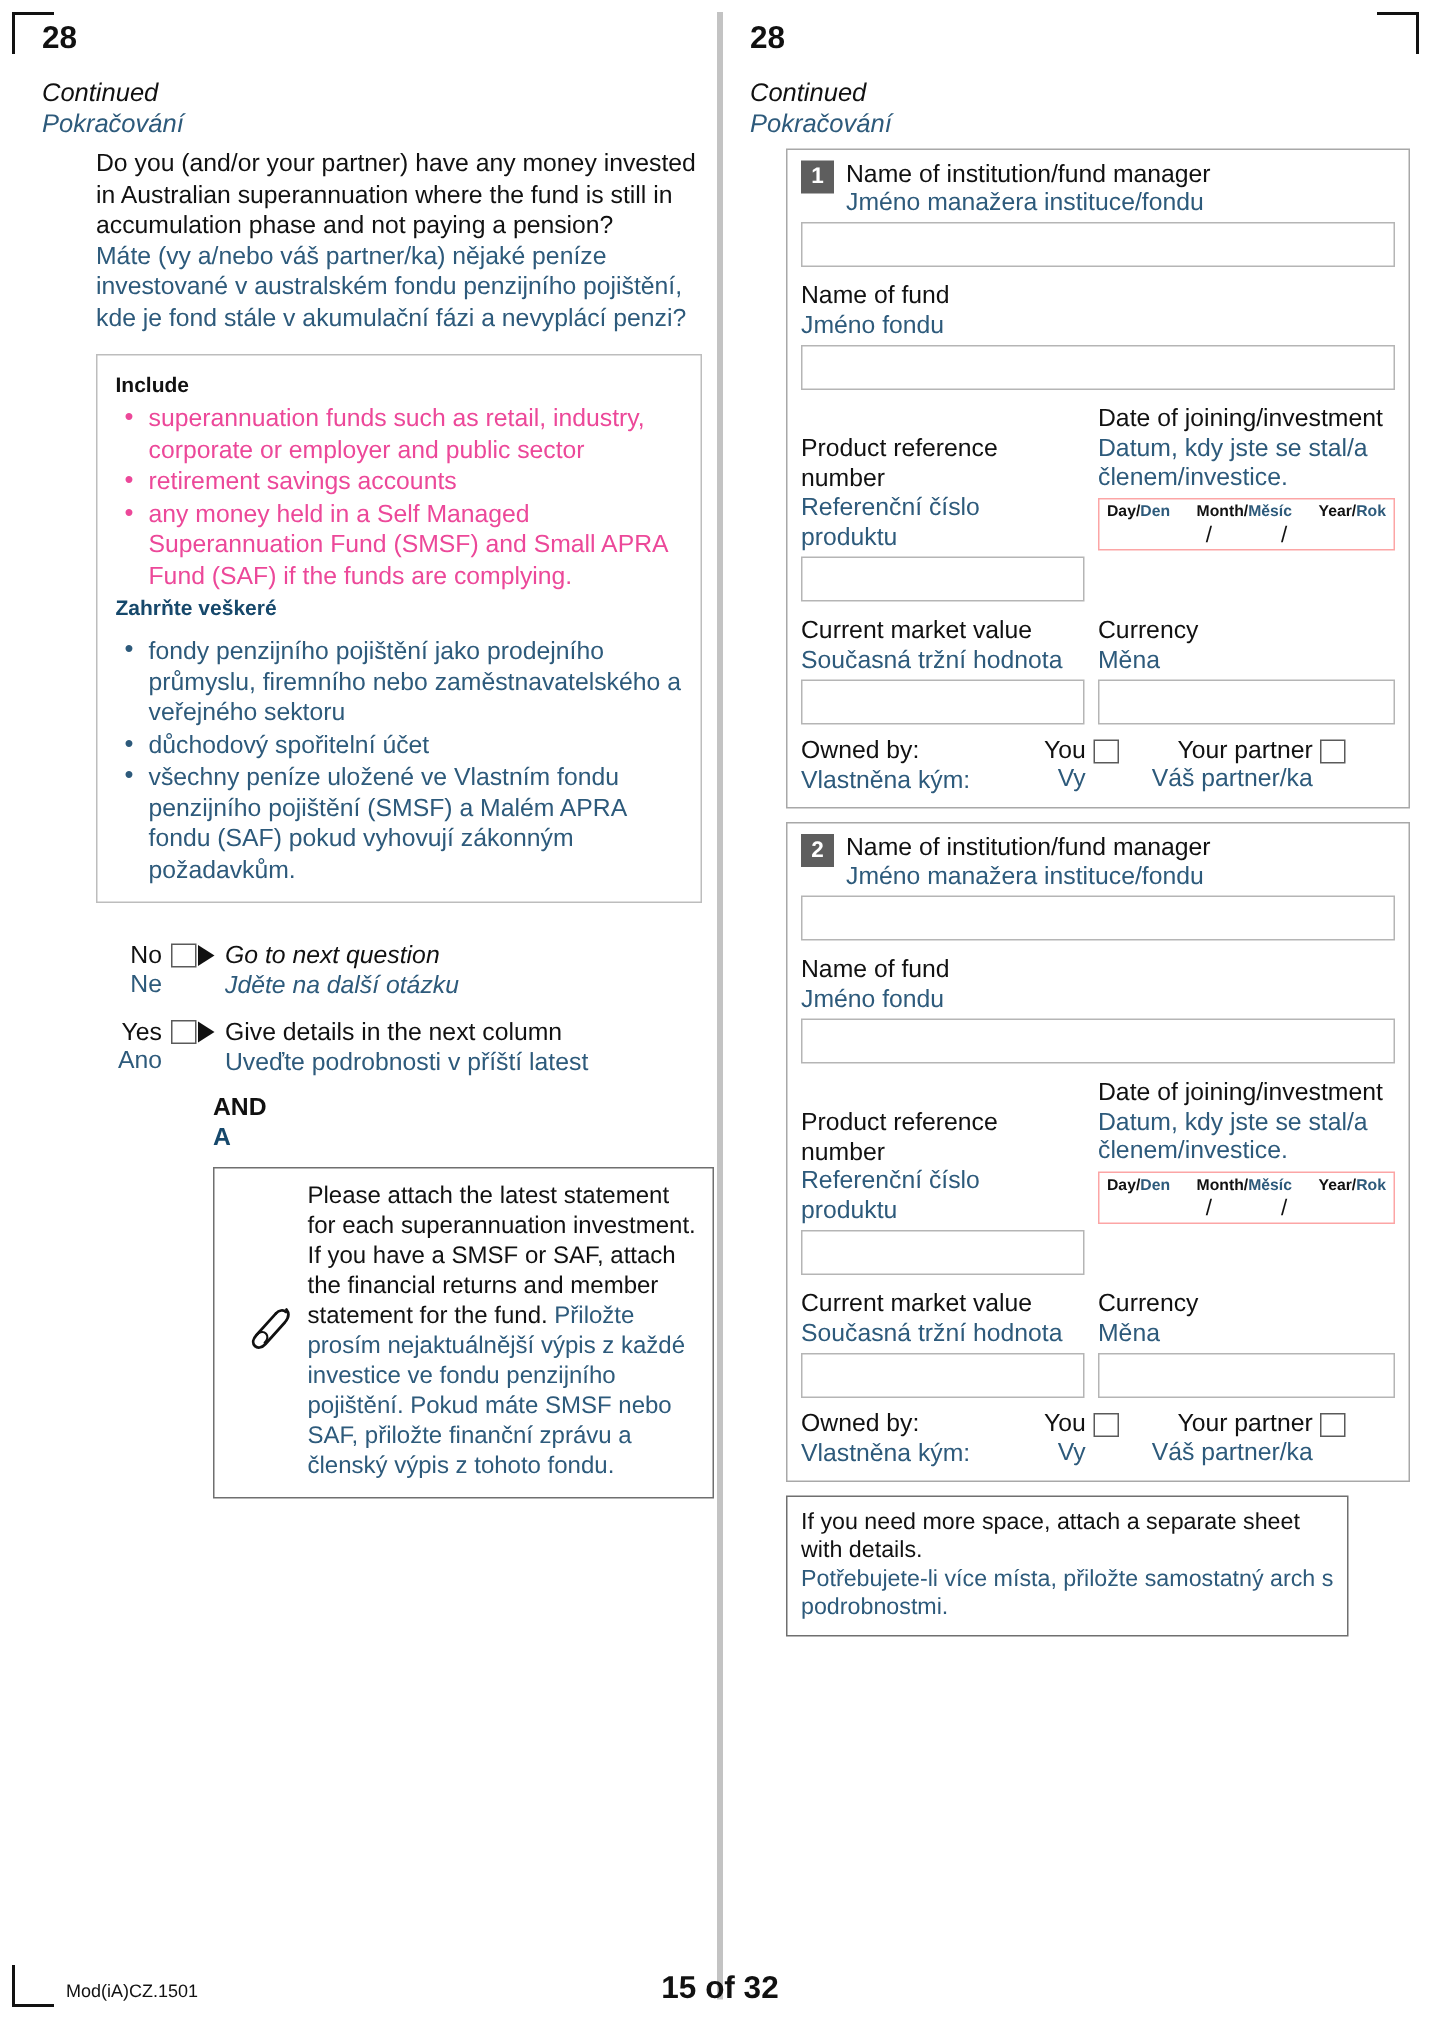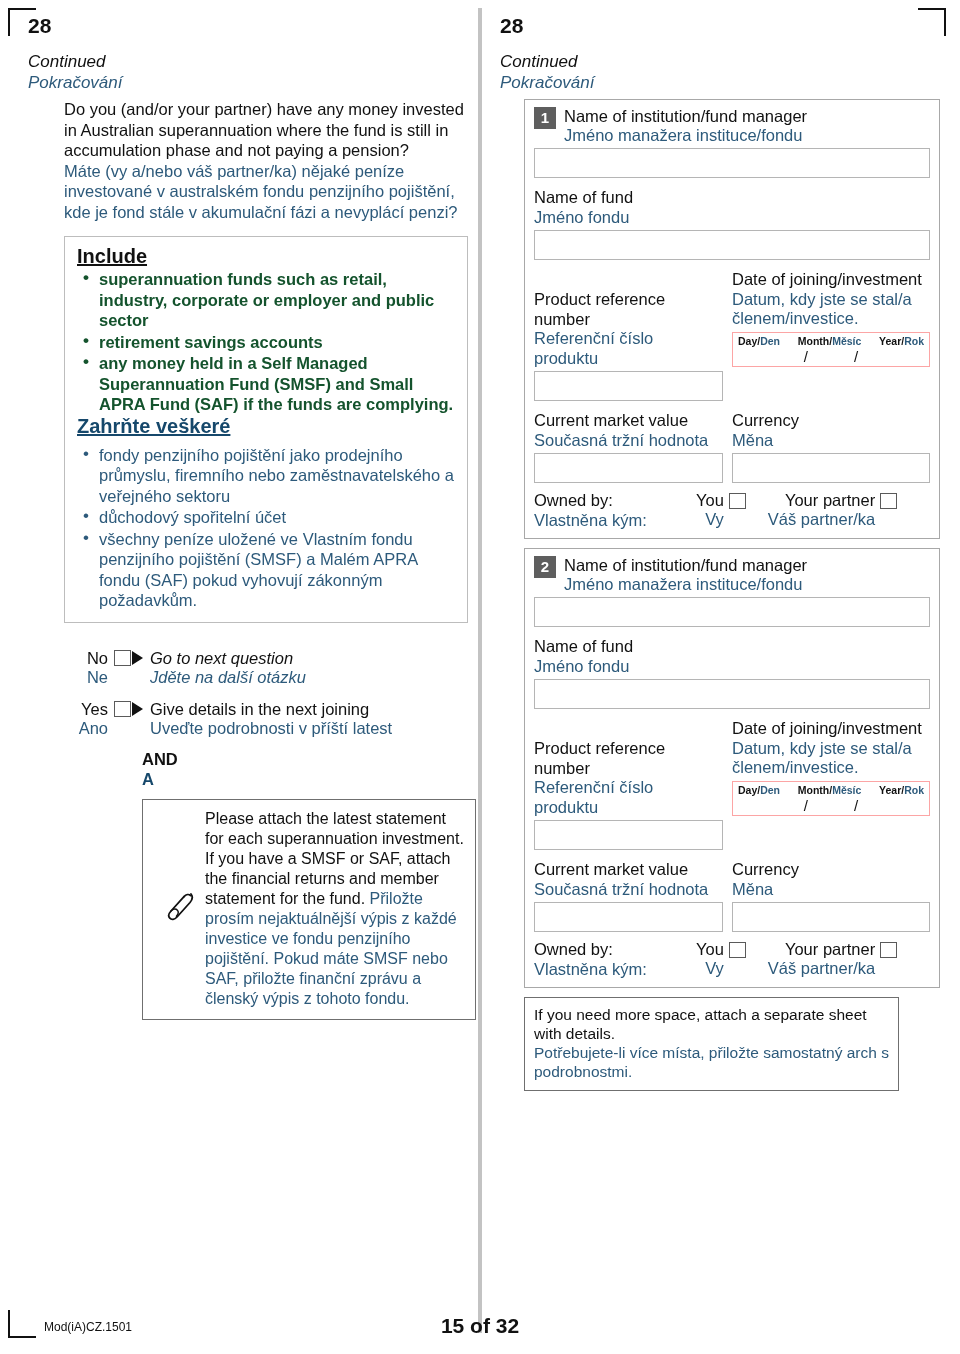--- a/index.html
+++ b/index.html
@@ -104,24 +104,23 @@
 
   
   .include-box {
     margin-left: 36px;
     margin-top: 14px;
     border: 1px solid #bdbdbd;
     padding: 9px 12px 10px 12px;
   }
   .include-title {
     font-weight: bold;
-    font-size: 20px;
+    font-size: 14px;
     line-height: 21px;
     color: #111;
-    text-decoration: underline;
   }
   .include-title.cz { color: #16486b; }
   ul.bullets {
     margin: 2px 0 0 0;
     padding: 0 0 0 22px;
     list-style: none;
   }
   ul.bullets li {
     position: relative;
     font-size: 16.5px;
@@ -129,21 +128,21 @@
     margin-bottom: 1px;
   }
   ul.bullets li:before {
     content: "\2022";
     position: absolute;
     left: -16px;
     top: -1px;
     font-size: 17px;
   }
   ul.bullets.cz li { color: #2d5a7b; }
-  ul.bullets.en li { color: #14532d; font-weight: bold; }
+  ul.bullets.en li { color: #ec4899; }
   ul.bullets.cz { margin-top: 8px; }
 
   
   .answers {
     margin-left: 36px;
     margin-top: 26px;
   }
   .ans-row {
     display: flex;
     align-items: flex-start;
@@ -454,21 +453,21 @@
       <div class="ans-row" style="margin-top:12px;">
         <div class="ans-labels">
           <div class="ans-lab-en">Yes</div>
           <div class="ans-lab-cz">Ano</div>
         </div>
         <div class="tickwrap">
           <div class="tickbox"></div>
           <div class="arrow"></div>
         </div>
         <div class="ans-text noital">
-          <div class="en">Give details in the next joining</div>
+          <div class="en">Give details in the next column</div>
           <div class="cz">Uveďte podrobnosti v příští latest</div>
         </div>
       </div>
 
       <div class="andblock">
         <div class="and-en">AND</div>
         <div class="and-cz">A</div>
       </div>
 
       <div class="attach-box">

